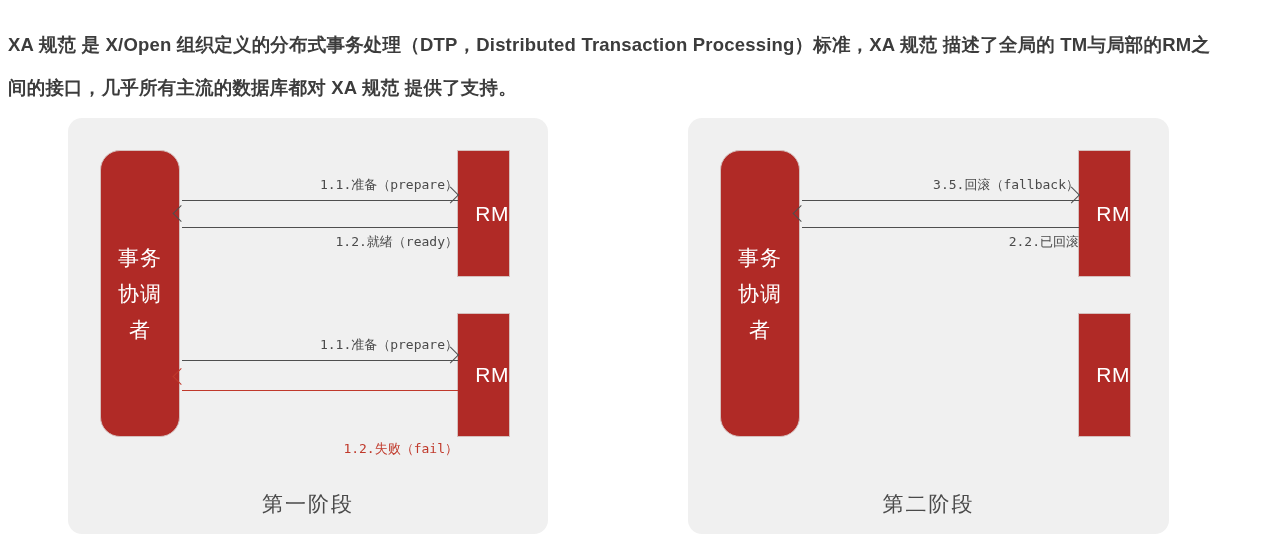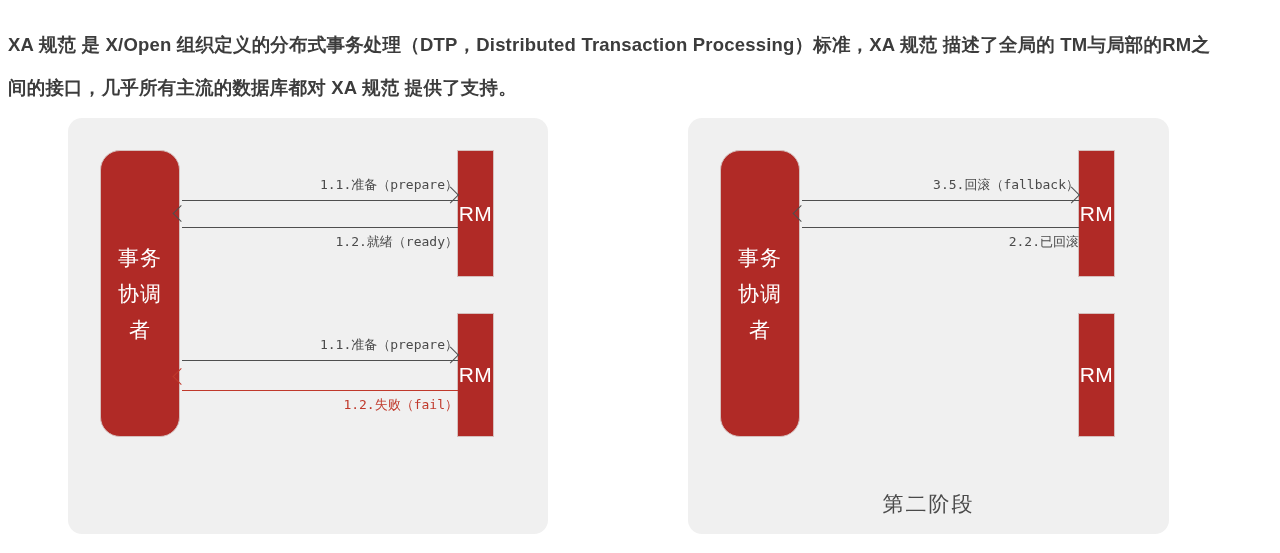--- a/index.html
+++ b/index.html
@@ -74,23 +74,24 @@
     line-height: 36px;
     letter-spacing: 1px;
     border-radius: 20px;
   }
   #panel-phase-one .coordinator-box { left: 32px; }
   #panel-phase-two .coordinator-box { left: 32px; }
 
   .coordinator-label { display: block; width: 3em; }
 
   .rm-box {
-    width: 37px;
+    width: 53px;
     font-size: 21px;
     letter-spacing: 0.5px;
+    justify-content: flex-end;
   }
   .rm-top    { top: 32px;  height: 127px; }
   .rm-bottom { top: 195px; height: 124px; }
   #panel-phase-one .rm-box { left: 389px; }
   #panel-phase-two .rm-box { left: 390px; }
 
   
   .msg {
     position: absolute;
     height: 0;
@@ -130,21 +131,21 @@
     font-size: 13px;
     color: #4a4a4a;
     white-space: nowrap;
   }
   .msg .label.above { bottom: 6px; }
   .msg .label.below { top: 6px; }
 
   
   .msg.fail .line { background: #c0392b; }
   .msg.fail .head { border-top-color: #c0392b; border-right-color: #c0392b; }
-  .msg.fail .label { color: #c0392b; }
+  .msg.fail .label { color: #c0392b; margin-top: 44px; }
 
   
   #msg-prepare-1 { left: 114px; width: 276px; top: 82px; }
   #msg-ready-1   { left: 114px; width: 276px; top: 109px; }
   #msg-prepare-2 { left: 114px; width: 276px; top: 242px; }
   #msg-fail-2    { left: 114px; width: 276px; top: 272px; }
 
   
   #msg-fallback  { left: 114px; width: 277px; top: 82px; }
   #msg-rolledback{ left: 114px; width: 277px; top: 109px; }
@@ -185,20 +186,21 @@
     <span class="head"></span>
     <span class="label above">1.1.准备（prepare）</span>
   </div>
 
   <div id="msg-fail-2" class="msg to-left fail">
     <span class="line"></span>
     <span class="head"></span>
     <span class="label below">1.2.失败（fail）</span>
   </div>
 
+  <div class="panel-caption">第一阶段</div>
 </section>
 
 <section id="panel-phase-two" class="panel">
 
   <div class="red-box coordinator-box">
     <span class="coordinator-label">事务协调者</span>
   </div>
 
   <div class="red-box rm-box rm-top">
     <span>RM</span>

